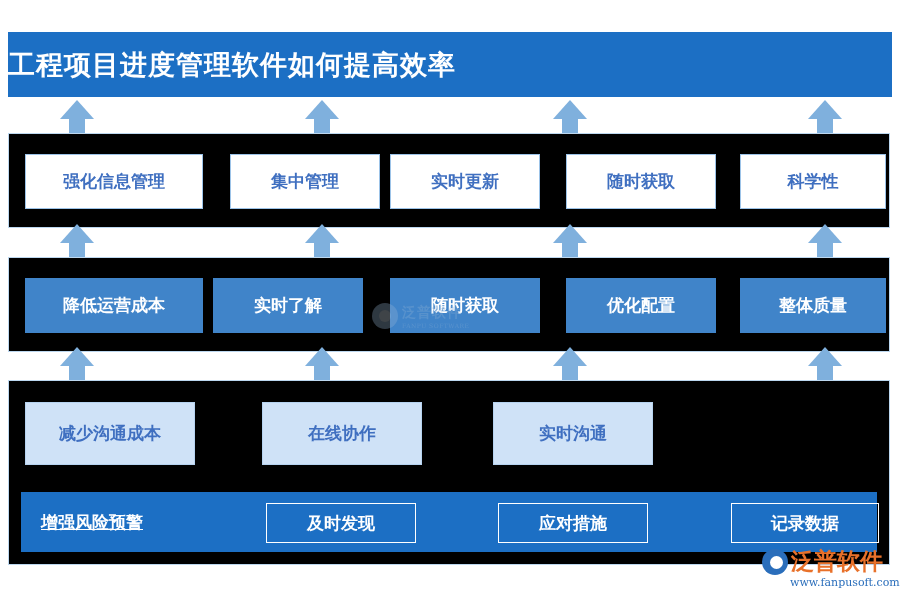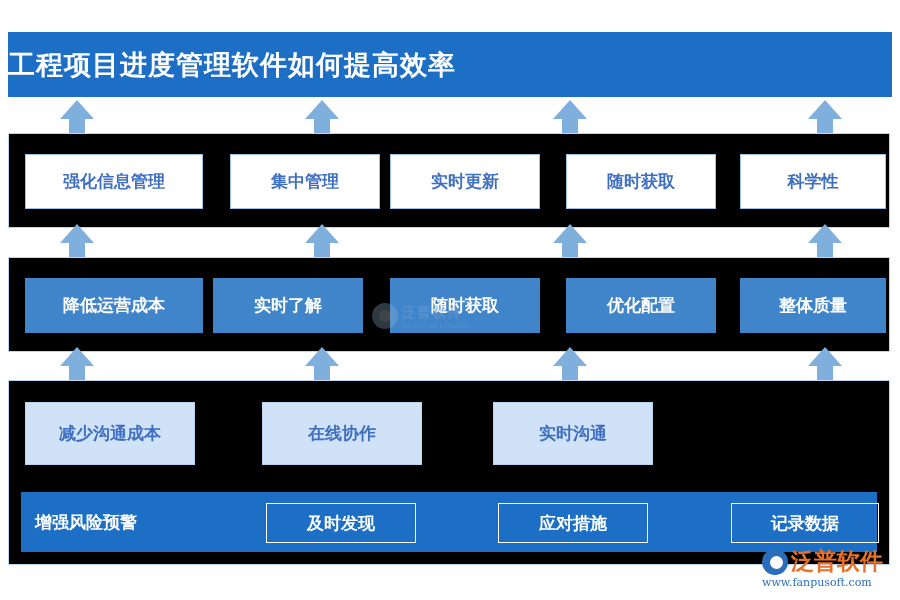--- a/index.html
+++ b/index.html
@@ -223,20 +223,21 @@
   .logo-cn {
     font-size: 23px;
     font-weight: bold;
     color: #e8712a;
     letter-spacing: 0px;
     font-family: "DejaVu Serif", "Liberation Serif", serif;
   }
   .logo-url {
     font-size: 11px;
     color: #2a6ebb;
+    margin-left: 28px;
     margin-top: -1px;
     font-family: "DejaVu Serif", "Liberation Serif", serif;
   }
 </style>
 </head>
 <body>
 
 <div id="canvas">
 
   <div class="title-bar">
@@ -350,21 +351,21 @@
         <span>在线协作</span>
       </div>
     <div class="box box-pale" style="left:16px;  top:21px; width:170px; height:63px;">
         <span>减少沟通成本</span>
       </div>
     <div class="box box-pale" style="left:484px; top:21px; width:160px; height:63px;">
         <span>实时沟通</span>
       </div>
 
     <div class="bottom-band" style="left:12px; top:111px; width:856px; height:60px;">
-      <span class="band-label" style="left:14px;">增强风险预警</span>
+      <span class="band-label" style="left:20px;text-decoration:underline;">增强风险预警</span>
       <div class="box box-band" style="left:245px; top:11px; width:150px; height:40px;">
           <span>及时发现</span>
         </div>
       <div class="box box-band" style="left:477px; top:11px; width:150px; height:40px;">
           <span>应对措施</span>
         </div>
       <div class="box box-band" style="left:710px; top:11px; width:148px; height:40px;">
           <span>记录数据</span>
         </div>
     </div>

